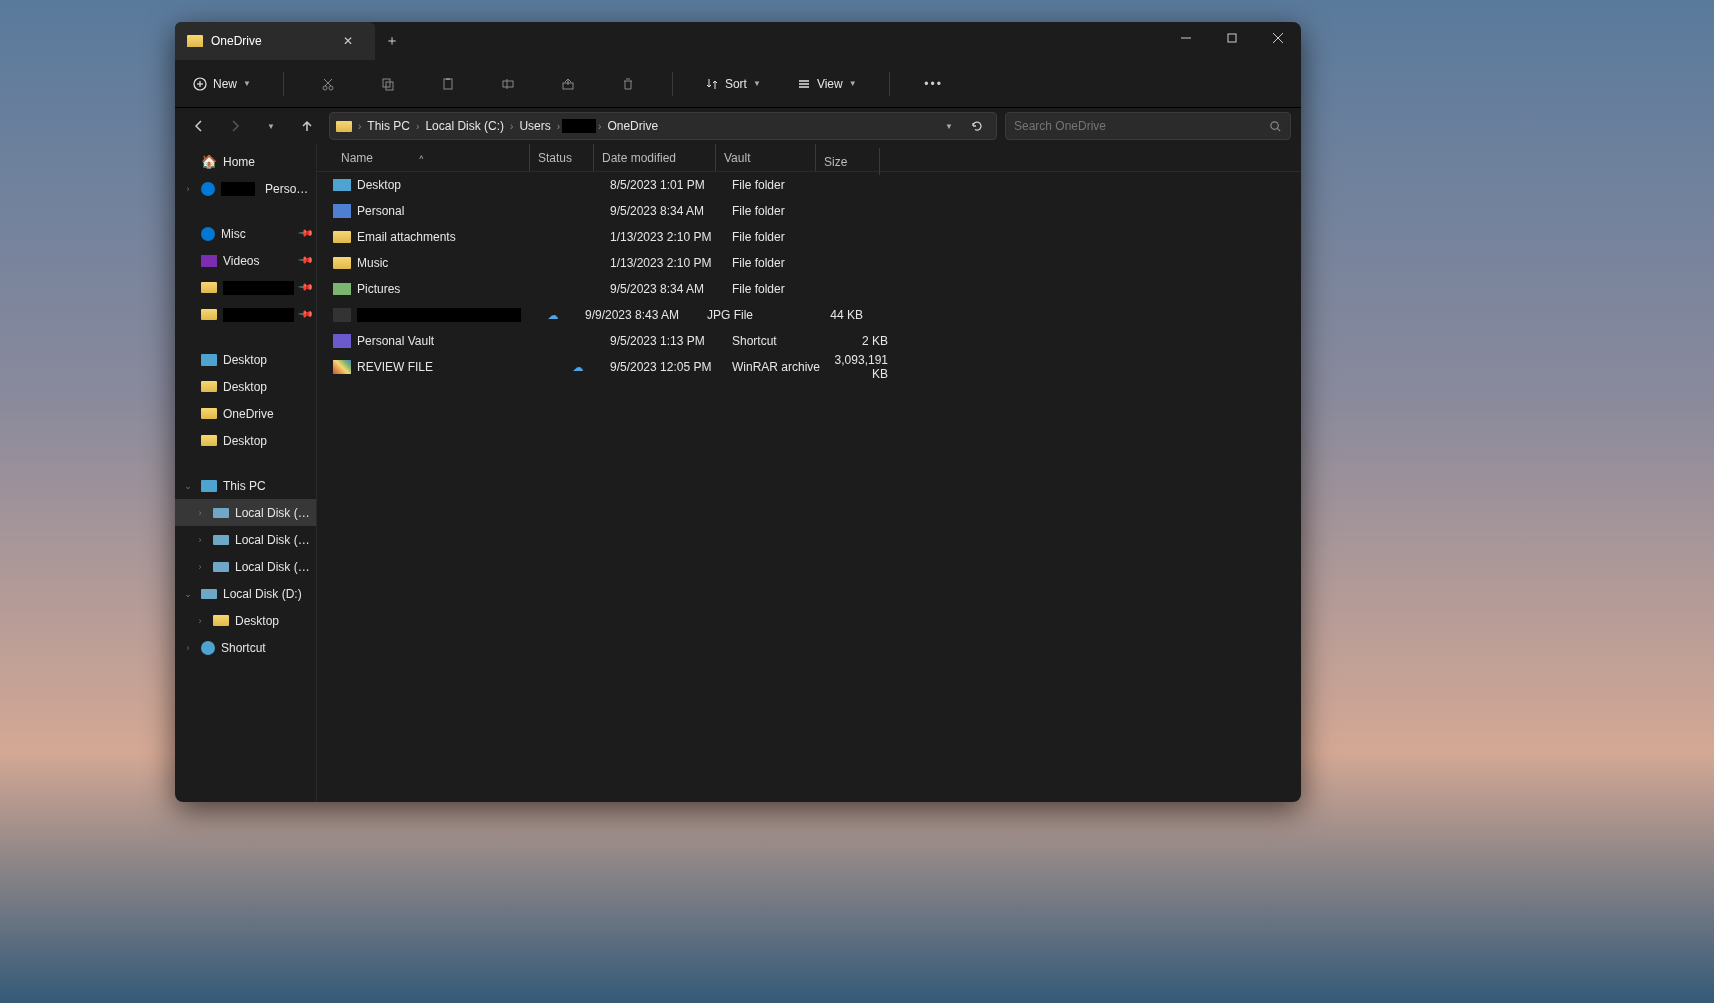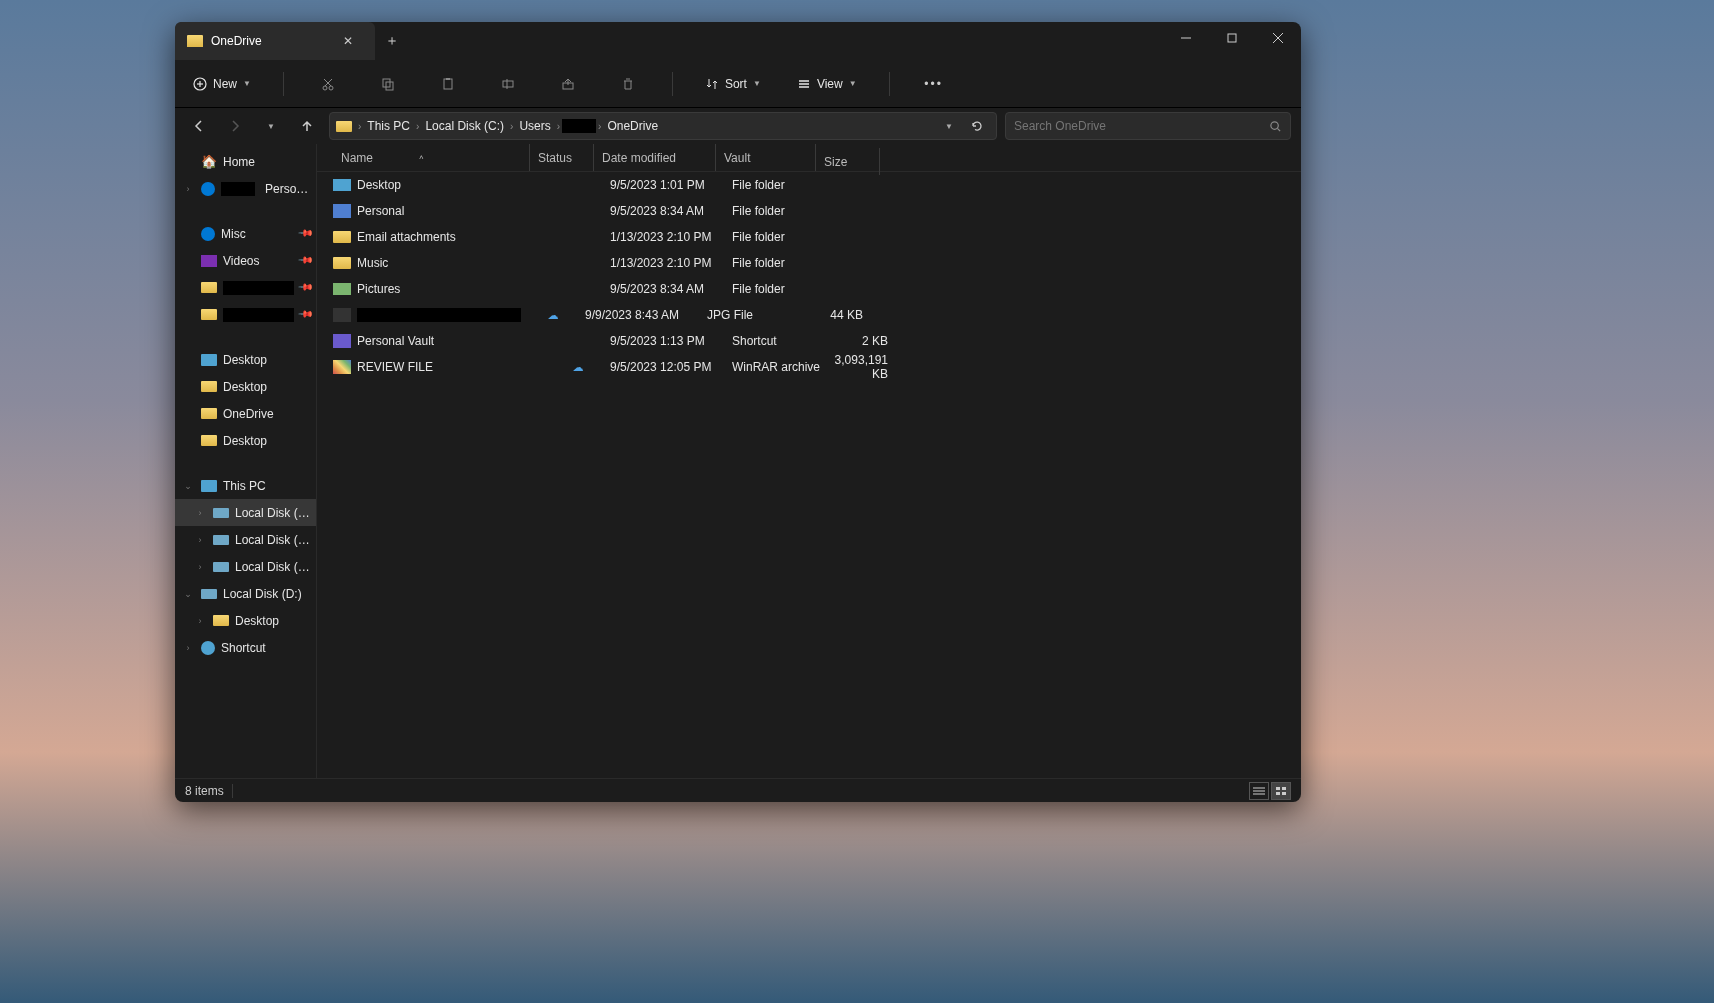--- a/index.html
+++ b/index.html
@@ -354,21 +354,21 @@
           </div>
         <div class="col-size">
             <span>Size</span>
           </div>
       </div>
       <div class="rows" id="file-rows">
           <div class="row">
     <span class="r-icon desktop"></span>
     <span class="r-name ">Desktop</span>
     <span class="r-status"></span>
-    <span class="r-date">9/5/2023 1:01 PM</span>
+    <span class="r-date">8/5/2023 1:01 PM</span>
     <span class="r-type">File folder</span>
     <span class="r-size"></span>
           </div>
           <div class="row">
     <span class="r-icon doc"></span>
     <span class="r-name ">Personal</span>
     <span class="r-status"></span>
     <span class="r-date">9/5/2023 8:34 AM</span>
     <span class="r-type">File folder</span>
     <span class="r-size"></span>
@@ -418,35 +418,14 @@
     <span class="r-name ">REVIEW FILE</span>
     <span class="r-status">☁</span>
     <span class="r-date">9/5/2023 12:05 PM</span>
     <span class="r-type">WinRAR archive</span>
     <span class="r-size">3,093,191 KB</span>
           </div>
         </div>
     </div>
   </div>
 
-  <div class="statusbar">
-    <span>8 items</span>
-    <div class="vdiv"></div>
-    <div class="view-toggles">
-      <div class="view-toggle">
-        <svg width="12" height="10" viewBox="0 0 12 10">
-            <line x1="0" y1="2" x2="12" y2="2" stroke="#ccc"></line>
-            <line x1="0" y1="5" x2="12" y2="5" stroke="#ccc"></line>
-            <line x1="0" y1="8" x2="12" y2="8" stroke="#ccc"></line>
-          </svg>
-      </div>
-      <div class="view-toggle active">
-        <svg width="12" height="10" viewBox="0 0 12 10">
-            <rect x="1" y="1" width="4" height="3" fill="#ccc"></rect>
-            <rect x="7" y="1" width="4" height="3" fill="#ccc"></rect>
-            <rect x="1" y="6" width="4" height="3" fill="#ccc"></rect>
-            <rect x="7" y="6" width="4" height="3" fill="#ccc"></rect>
-          </svg>
-      </div>
-    </div>
-  </div>
 
 </div>
 
 </body></html>

